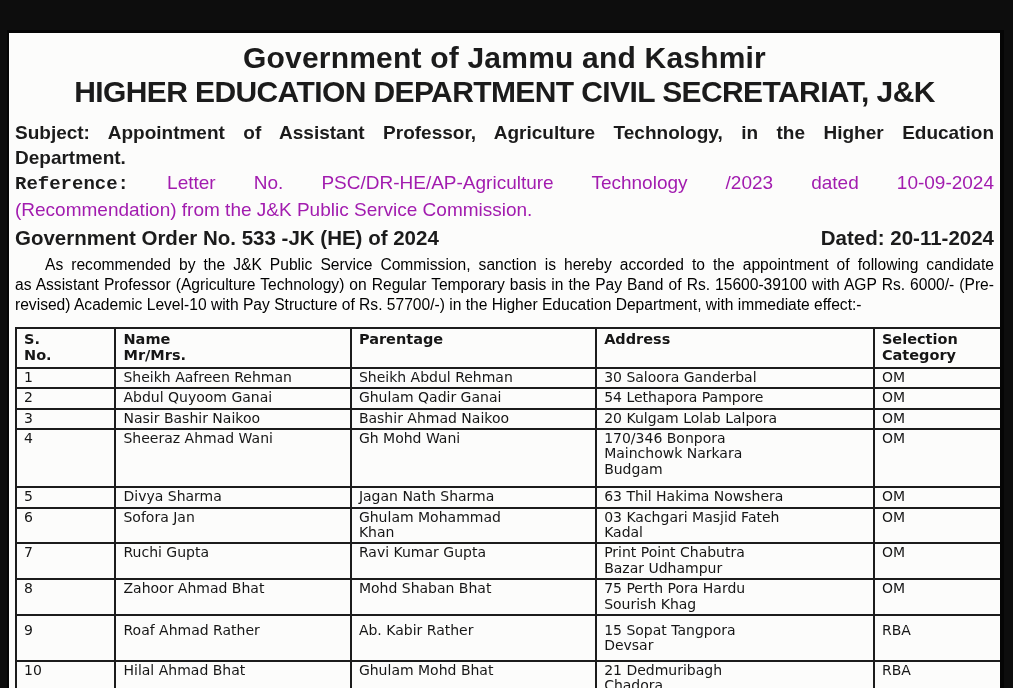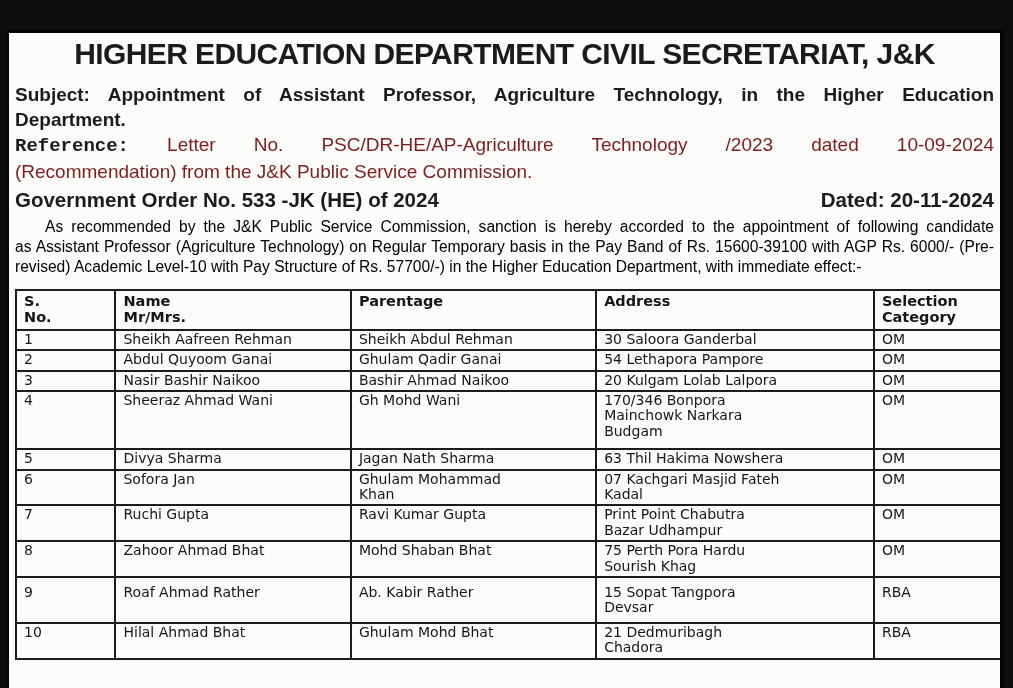--- a/index.html
+++ b/index.html
@@ -24,21 +24,21 @@
     margin-top:4px;
   }
   .title2{
     text-align:center;font-weight:700;font-size:30px;letter-spacing:-0.6px;
     margin-top:0;white-space:nowrap;
   }
   .subject{margin-top:11px;font-weight:700;font-size:19px;line-height:25px;}
   .just-line{text-align:justify;text-align-last:justify;}
   .ref{font-size:19px;line-height:25px;}
   .ref .lbl{font-weight:700;font-family:Liberation Mono, monospace;}
-  .ref-body{color:#7f1d1d;}
+  .ref-body{color:#a21caf;}
   .order-line{
     display:flex;justify-content:space-between;align-items:baseline;
     font-weight:700;font-size:20.5px;margin-top:4px;
   }
   .para{font-size:15.6px;line-height:20px;margin-top:5px;color:#000000;}
   .para .pline{text-align:justify;}
   .para .pline.jl{text-align-last:justify;}
   .para .indent{text-indent:30px;}
   table.appt{
     border-collapse:collapse;margin-top:12px;width:987px;
@@ -57,20 +57,21 @@
   th.c,td.c{padding-left:2px;padding-right:2px;}
   td.sno{padding-left:15px;}
   tr[data-rowkey="9"] td{padding-top:7px;padding-bottom:6px;}
   tr[data-rowkey="4"] td{padding-bottom:9px;}
 </style>
 </head>
 <body>
 
 <div class="page">
 
+  <div class="title1">Government of Jammu and Kashmir</div>
   <div class="title2">HIGHER EDUCATION DEPARTMENT CIVIL SECRETARIAT, J&amp;K</div>
 
   <div class="subject">
     <div class="just-line">Subject: Appointment of Assistant Professor, Agriculture Technology, in the Higher Education</div>
     <div>Department.</div>
   </div>
 
   <div class="ref">
     <div class="just-line"><span class="lbl">Reference:</span> <span class="ref-body">Letter No. PSC/DR-HE/AP-Agriculture Technology /2023 dated 10-09-2024</span></div>
     <div class="ref-body">(Recommendation) from the J&amp;K Public Service Commission.</div>
@@ -143,21 +144,21 @@
         <td>Divya Sharma</td>
         <td>Jagan Nath Sharma</td>
         <td>63 Thil Hakima Nowshera</td>
         <td class="c">OM</td>
       </tr>
       <tr>
         <td class="sno">6</td>
         <td>Sofora Jan</td>
         <td>Ghulam Mohammad
 Khan</td>
-        <td>07 Kachgari Masjid Fateh
+        <td>03 Kachgari Masjid Fateh
 Kadal</td>
         <td class="c">OM</td>
       </tr>
       <tr>
         <td class="sno">7</td>
         <td>Ruchi Gupta</td>
         <td>Ravi Kumar Gupta</td>
         <td>Print Point Chabutra
 Bazar Udhampur</td>
         <td class="c">OM</td>

